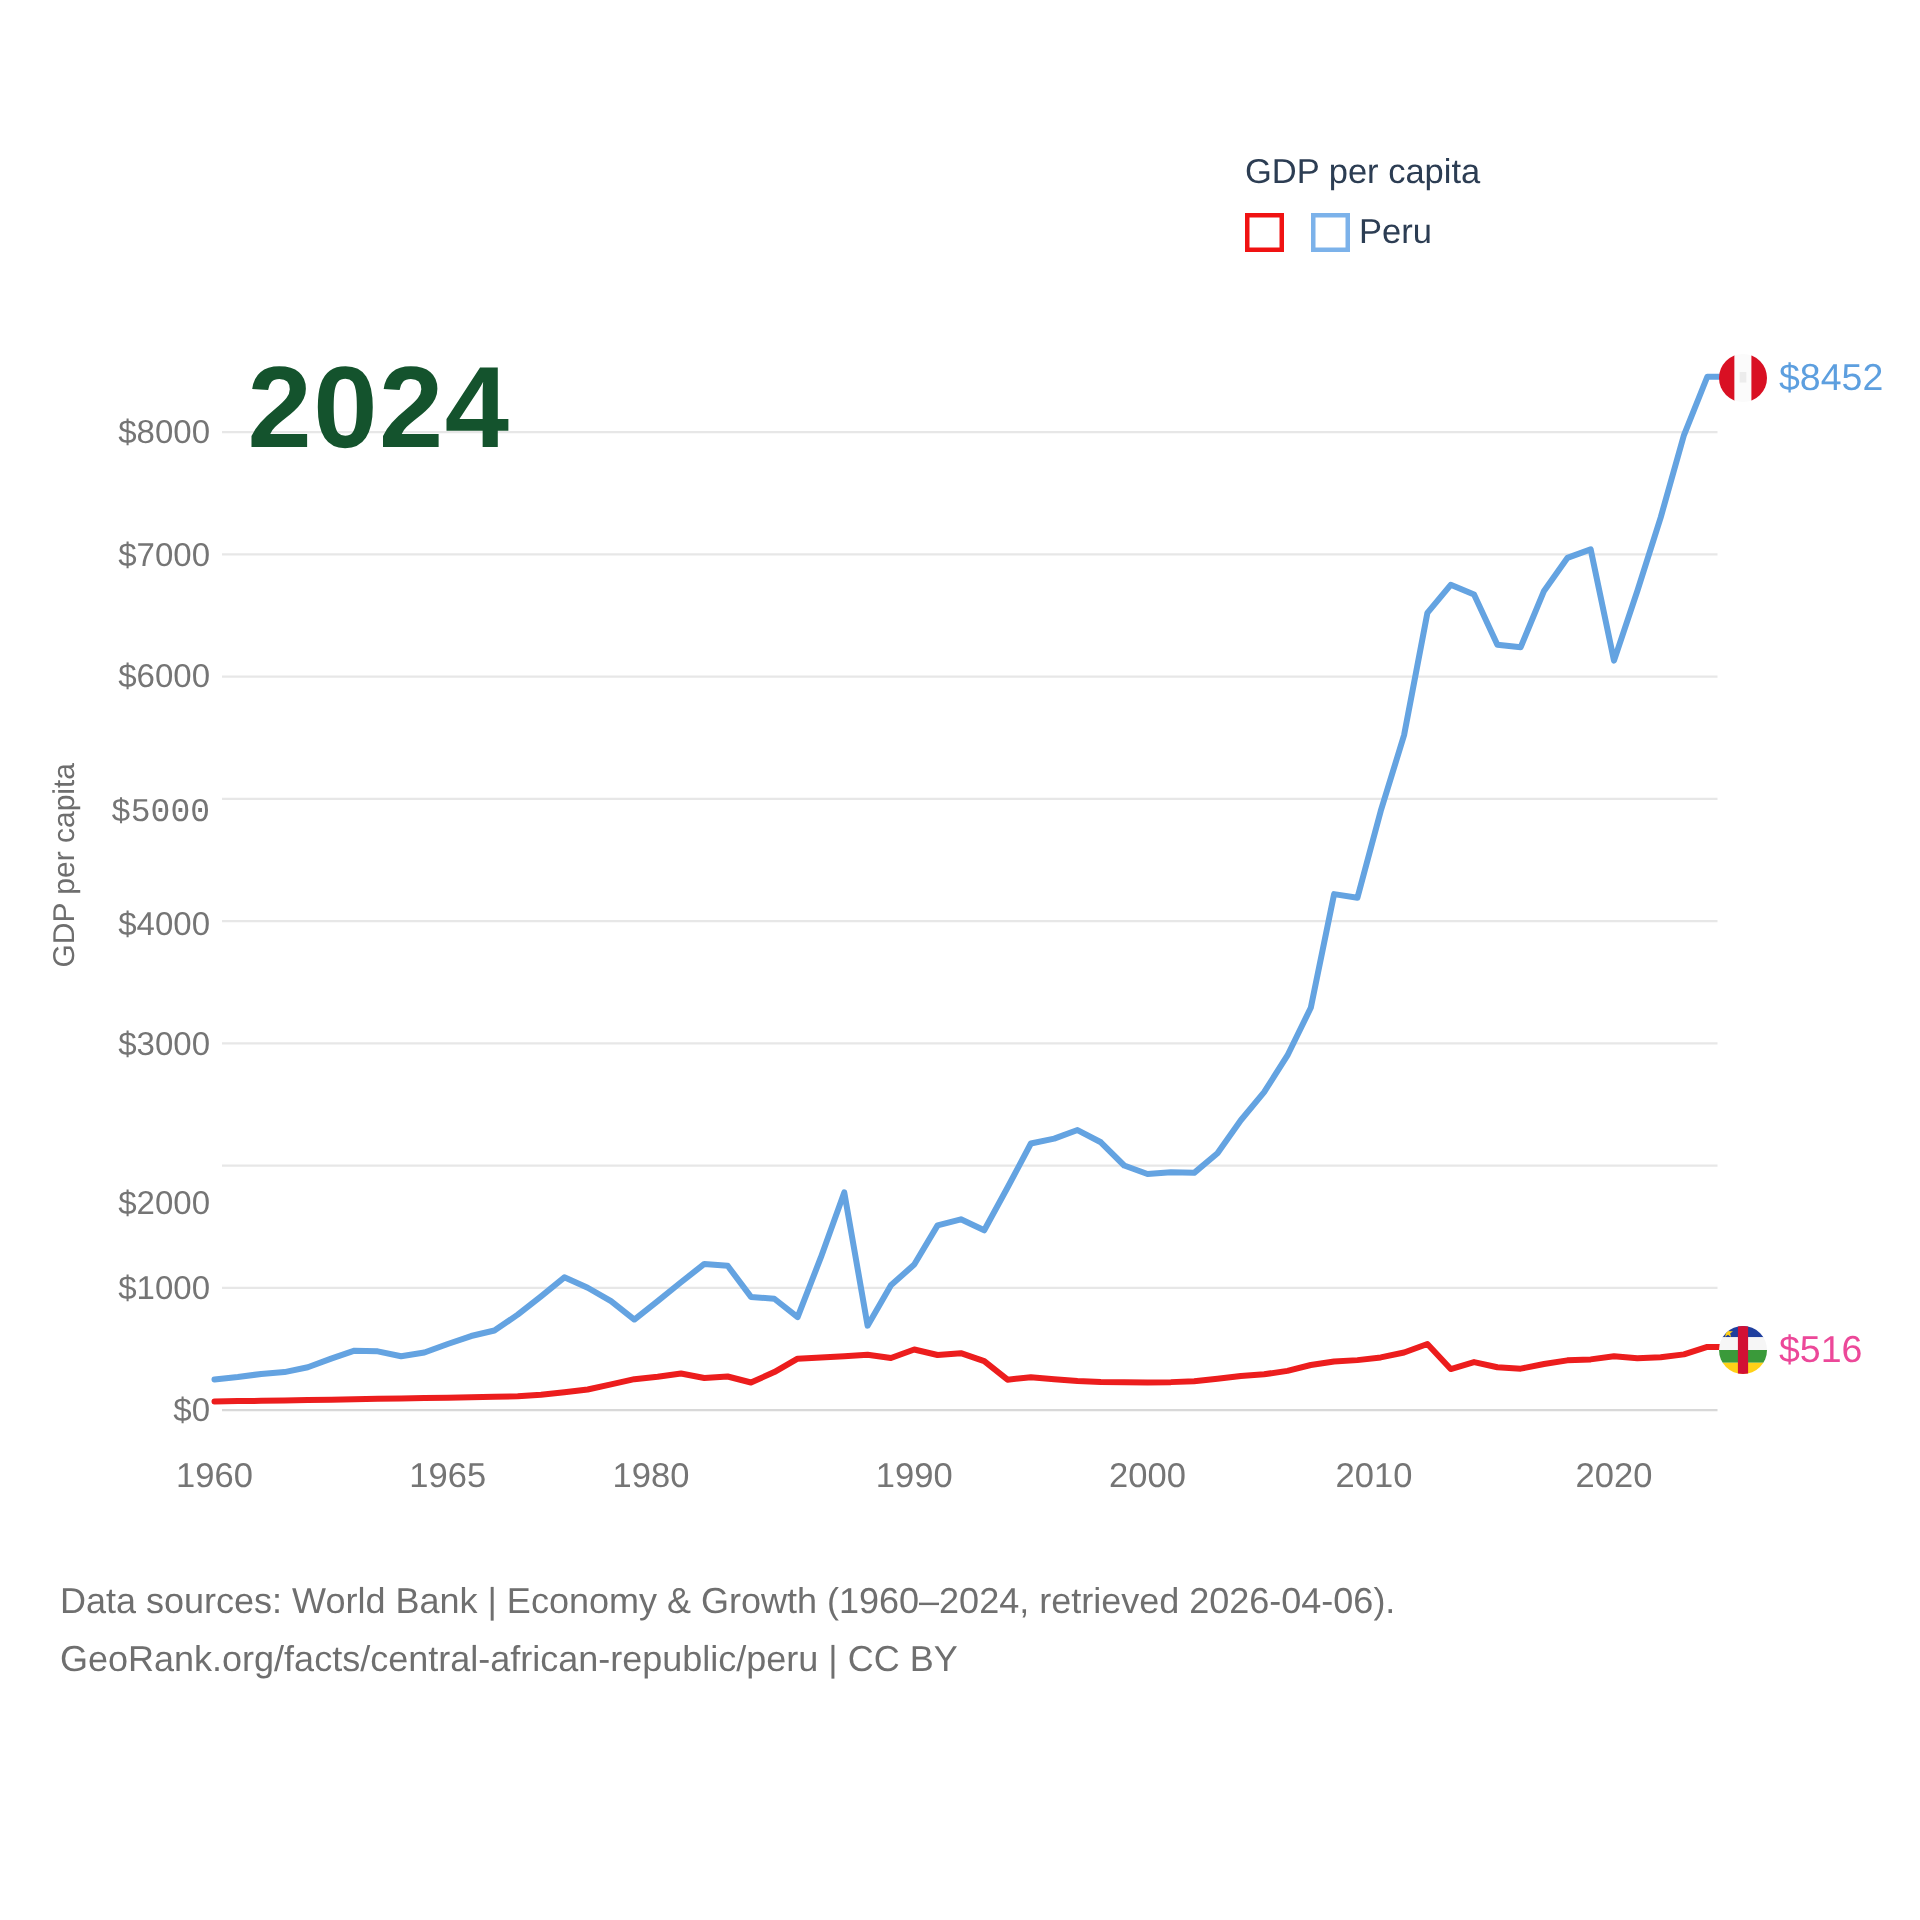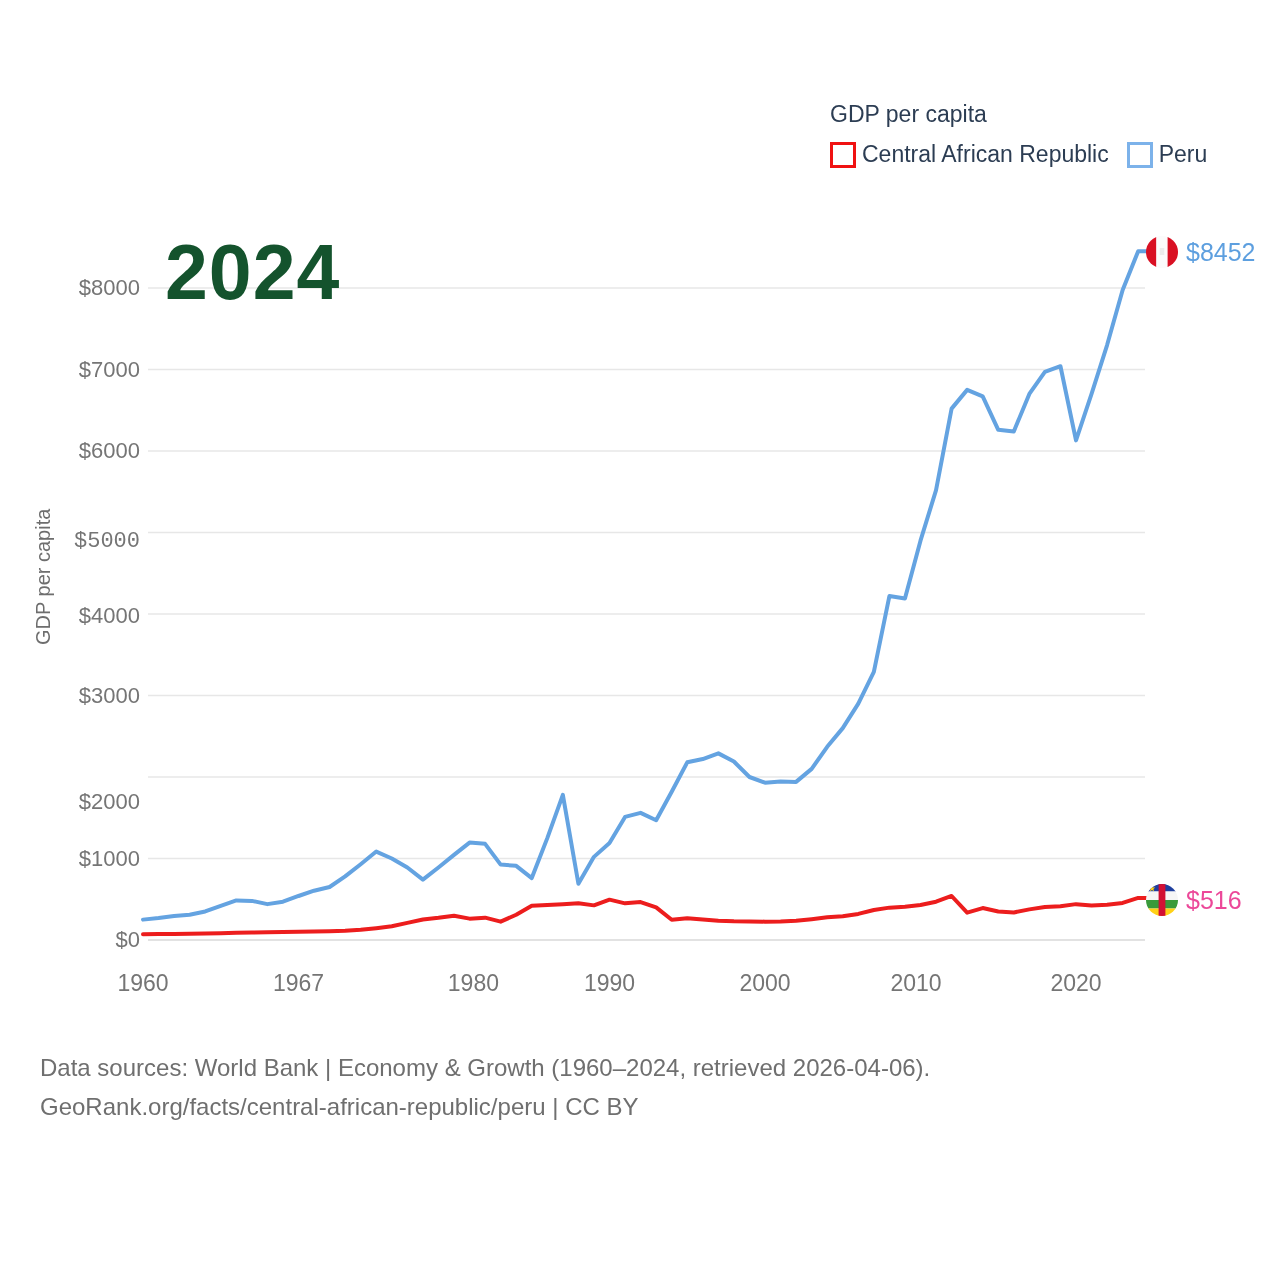--- a/index.html
+++ b/index.html
@@ -59,21 +59,20 @@
     <polyline points="143,919.625 158.55,917.995 174.1,915.9575 189.65,914.735 205.2,911.475 220.75,905.77 236.3,900.4725 251.85000000000002,900.88 267.4,904.14 282.95000000000005,901.695 298.5,895.99 314.05,890.6925 329.6,887.025 345.15,876.43 360.70000000000005,864.205 376.25,851.5725 391.8,858.5 407.35,867.465 422.90000000000003,879.69 438.45,867.465 454,854.8325 469.55,842.6075 485.1,843.83 500.65000000000003,864.6125 516.2,865.835 531.75,878.06 547.3,838.125 562.85,794.9300000000001 578.4000000000001,883.765 593.95,856.87 609.5,843.015 625.05,816.935 640.6,812.86 656.15,820.1949999999999 671.7,791.67 687.25,762.3299999999999 702.8000000000001,759.0699999999999 718.35,753.365 733.9,761.515 749.45,777 765,782.7049999999999 780.5500000000001,781.4825 796.1,781.89 811.65,768.85 827.2,746.845 842.75,728.1 858.3000000000001,703.65 873.85,671.865 889.4000000000001,596.0699999999999 904.95,598.515 920.5,540.65 936.0500000000001,490.12 951.6,408.62 967.1500000000001,389.875 982.7,396.395 998.25,429.81 1013.8000000000001,431.44 1029.35,393.94999999999993 1044.9,371.94499999999994 1060.45,366.24 1076,440.405 1091.5500000000002,393.94999999999993 1107.1,345.04999999999995 1122.65,290.0375 1138.2,251.16199999999992 1150,251.16199999999992" fill="none" stroke="#64a3e1" stroke-width="4" stroke-linejoin="round" stroke-linecap="round"></polyline>
   </svg>
 
 <div id="watermark">2024</div>
 
 <div id="legend">
   <div id="legend-title">GDP per capita</div>
   <div id="legend-row">
     <div class="legend-item">
       <span class="swatch swatch-car"></span>
-      <span class="legend-label">Central African Republic</span>
     </div>
     <div class="legend-item">
       <span class="swatch swatch-peru"></span>
       <span class="legend-label">Peru</span>
     </div>
   </div>
 </div>
 
 <div id="ytitle">GDP per capita</div>
 
@@ -81,22 +80,22 @@
     <div class="ytick" style="top: 927px;">$0</div>
     <div class="ytick" style="top: 845.5px;">$1000</div>
     <div class="ytick" style="top: 764px; margin-top: 25px;">$2000</div>
     <div class="ytick" style="top: 682.5px;">$3000</div>
     <div class="ytick" style="top: 575px; margin-top: 28px;">$4000</div>
     <div class="ytick" style="top: 529px; font-family: Liberation Mono, monospace;">$5000</div>
     <div class="ytick" style="top: 438px;">$6000</div>
     <div class="ytick" style="top: 356.5px;">$7000</div>
     <div class="ytick" style="top: 275px;">$8000</div>
     <div class="xtick" style="left: 98px;">1960</div>
-    <div class="xtick" style="left: 253.5px;">1967</div>
-    <div class="xtick" style="left: 409px; text-align: right;">1980</div>
+    <div class="xtick" style="left: 253.5px;">1965</div>
+    <div class="xtick" style="left: 389px;">1980</div>
     <div class="xtick" style="left: 564.5px;">1990</div>
     <div class="xtick" style="left: 720px;">2000</div>
     <div class="xtick" style="left: 871px;">2010</div>
     <div class="xtick" style="left: 1031px;">2020</div>
   </div>
 
 <svg id="peru-flag" class="flag" viewBox="0 0 34 34">
   <defs>
       <clipPath id="clip-peru">
         <circle cx="17" cy="17" r="16"></circle>

